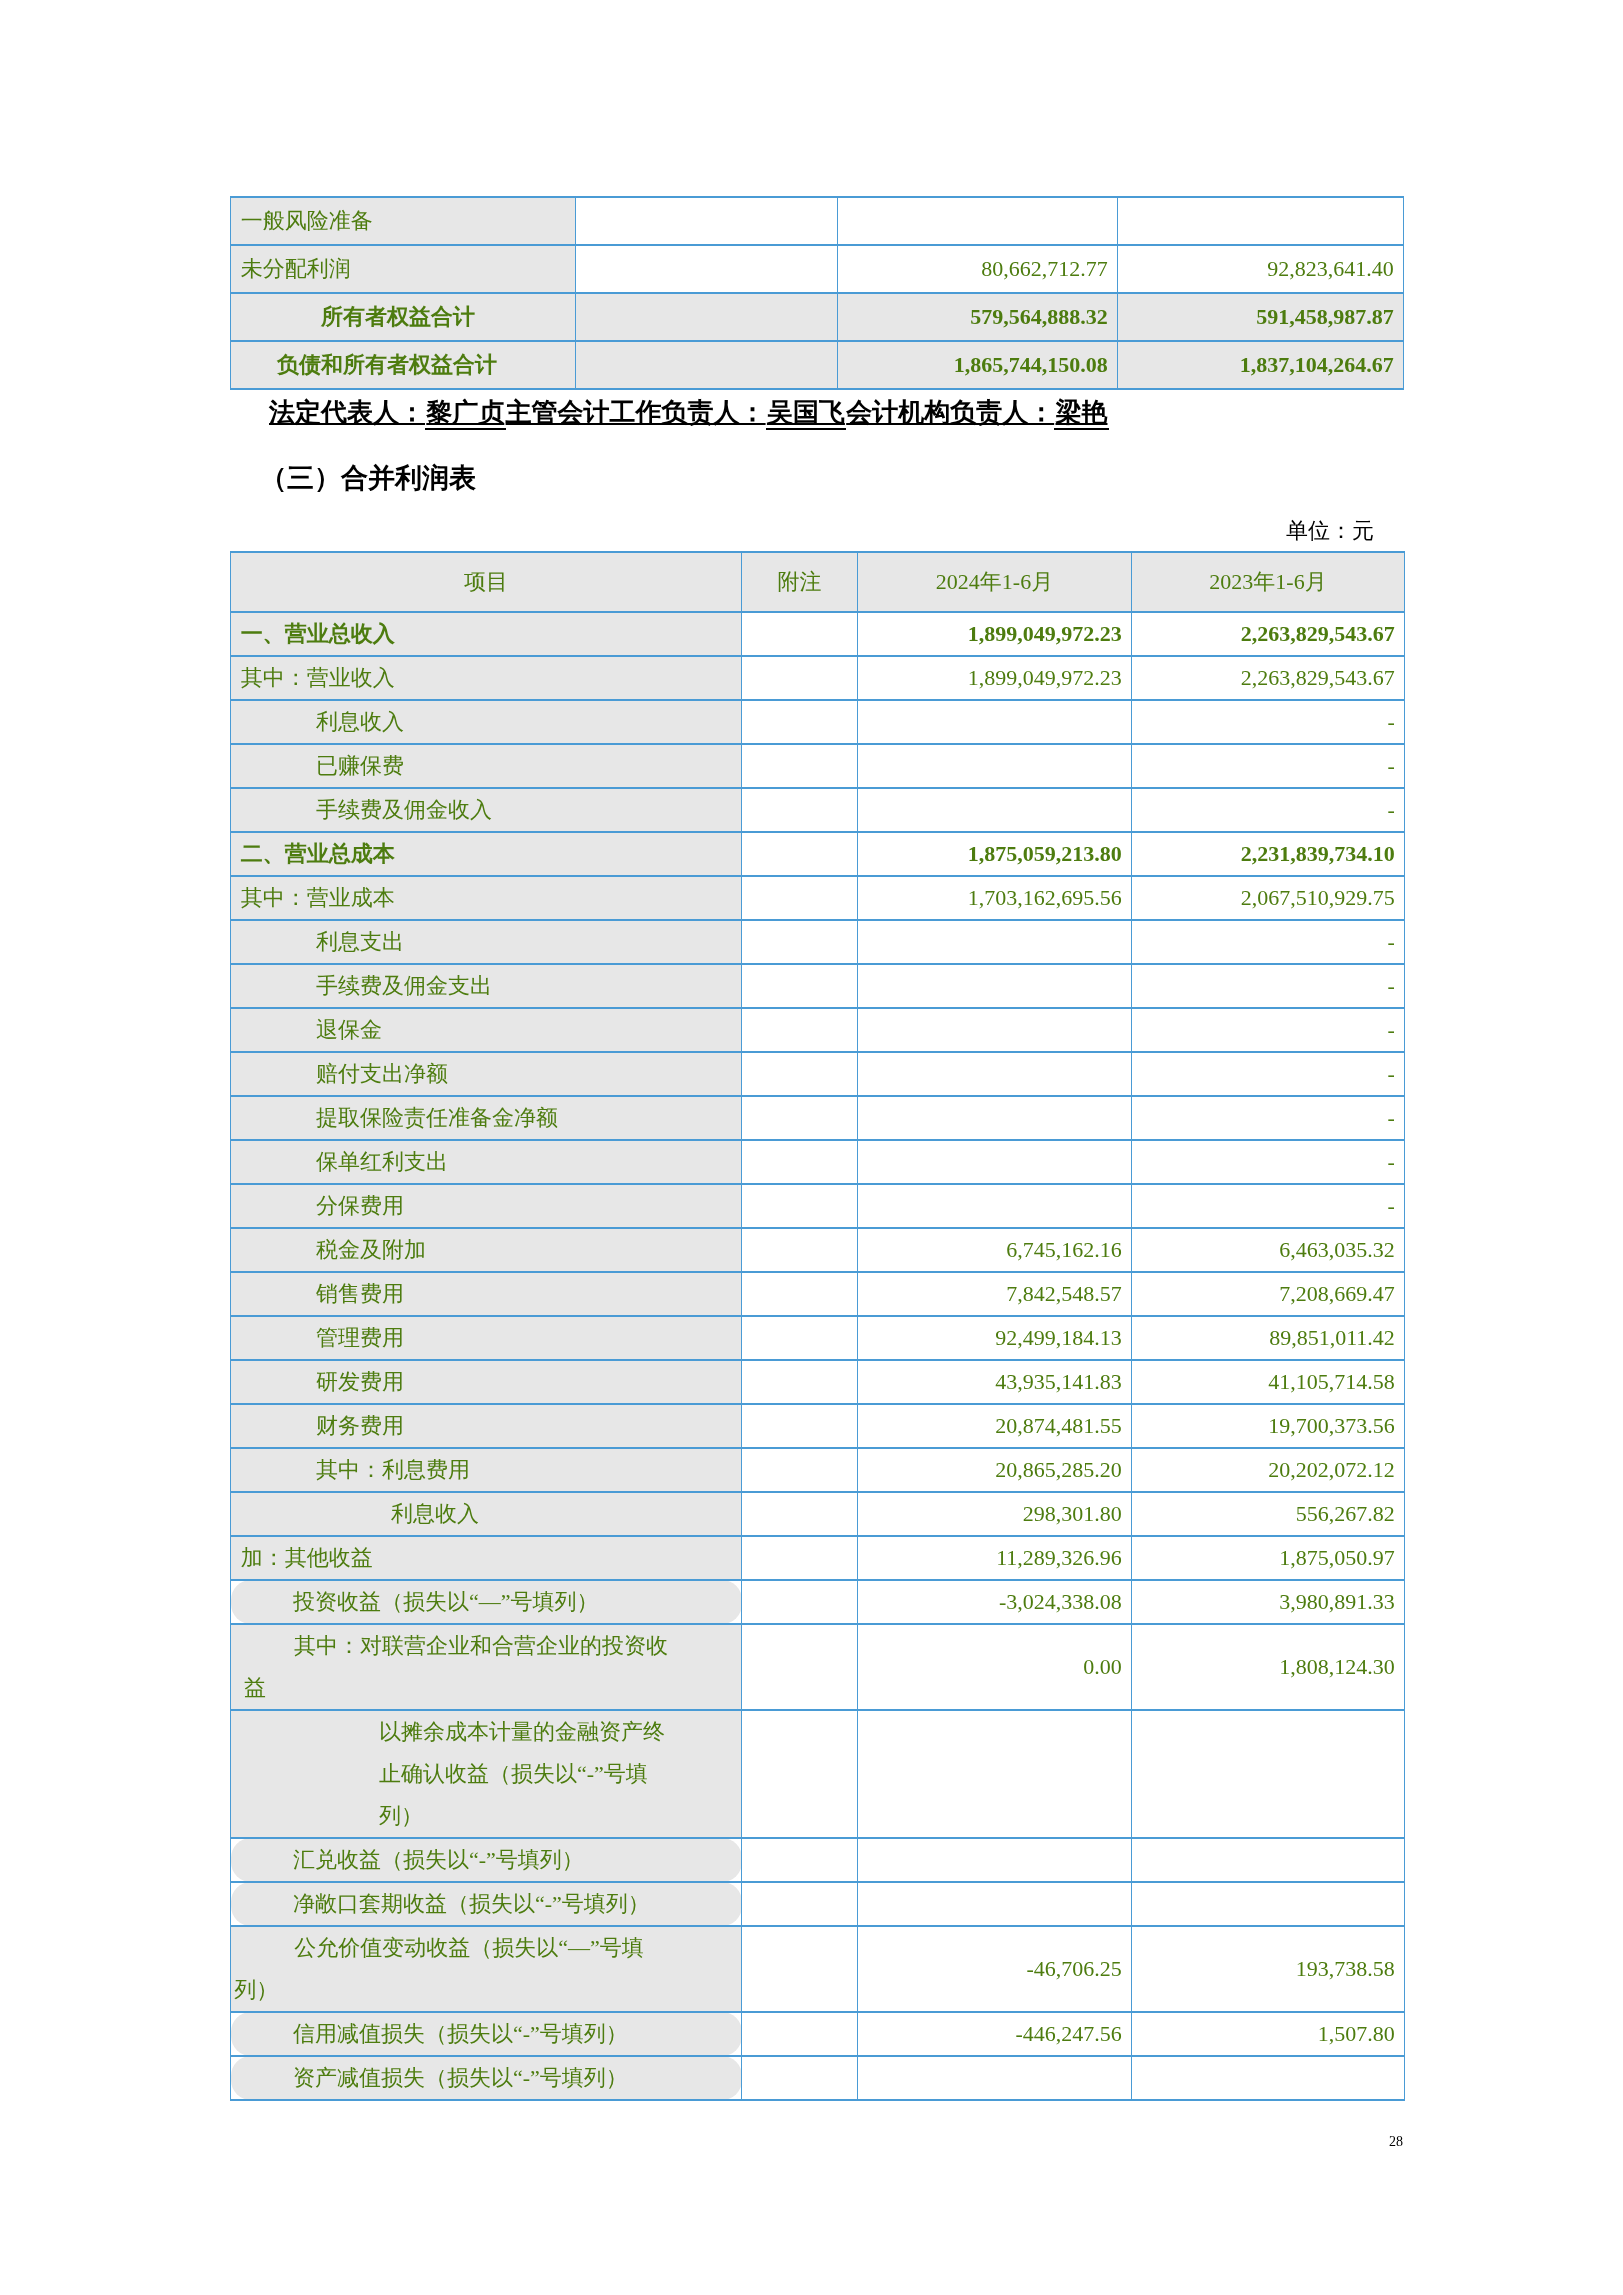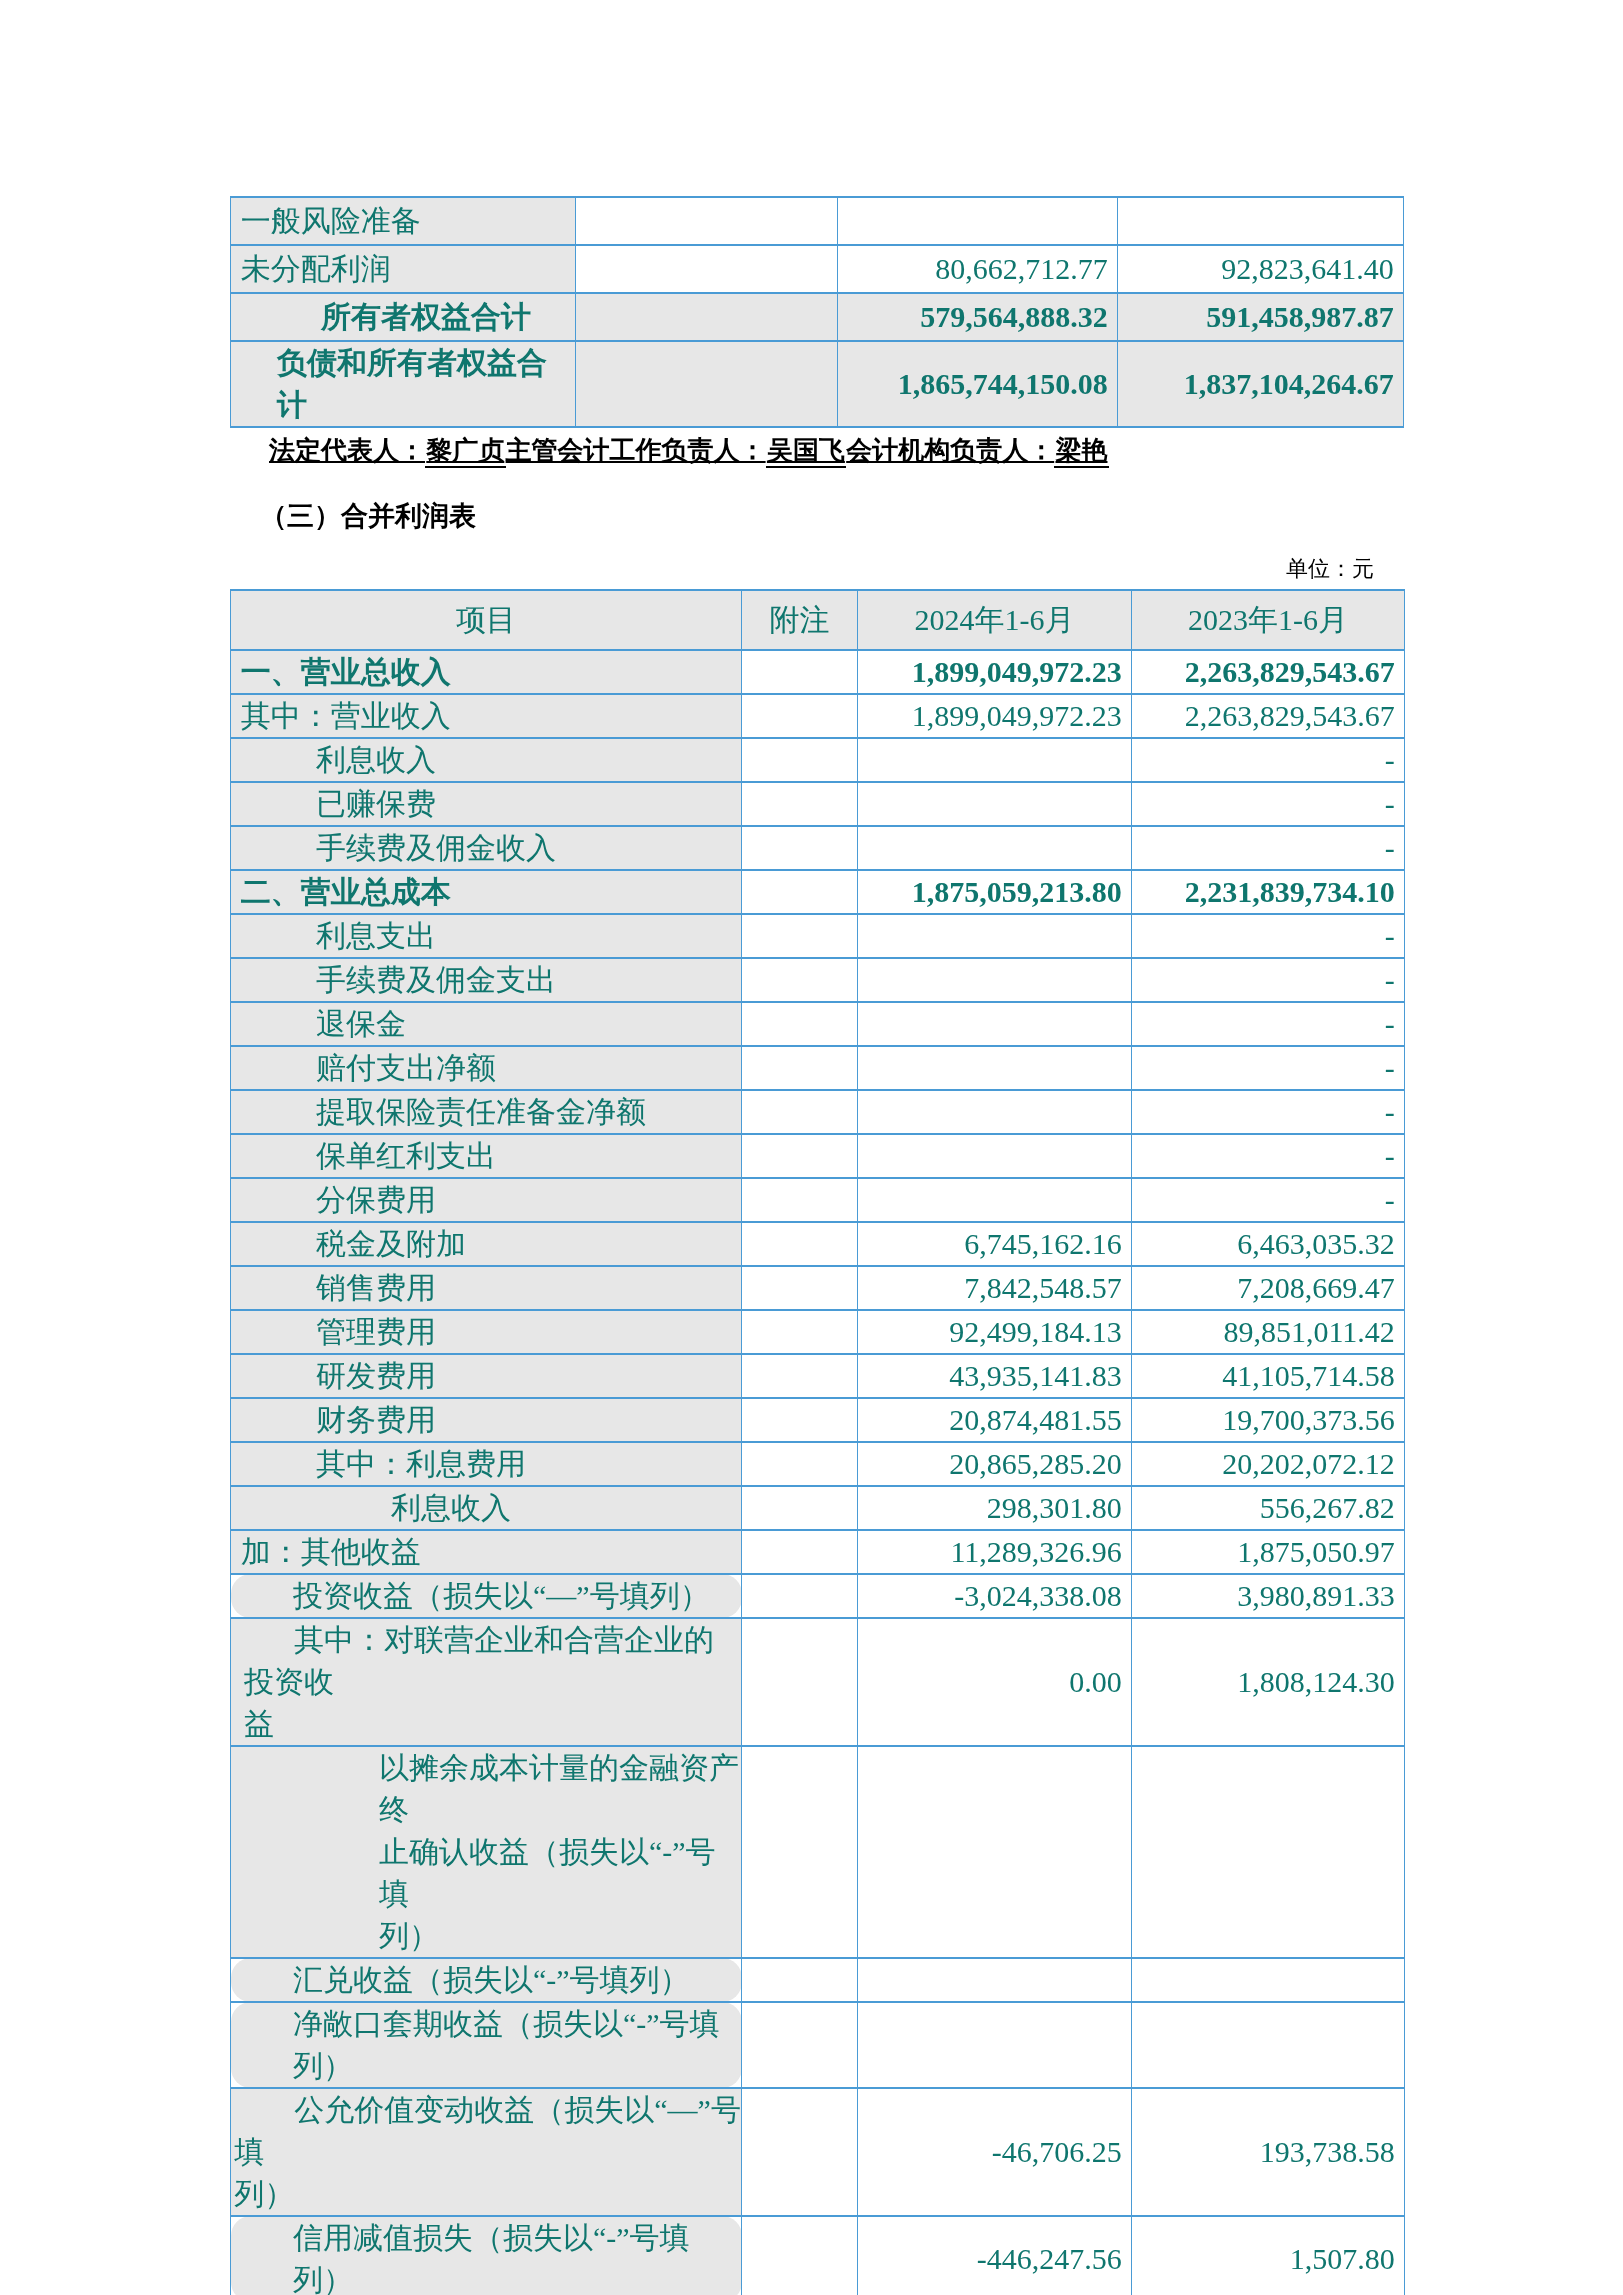--- a/index.html
+++ b/index.html
@@ -8,21 +8,21 @@
     width:1623px;height:2295px;
     background:#ffffff;color:#000;
     font-family:"Liberation Serif","DejaVu Serif",serif;
     overflow:hidden;
   }
   .content{
     position:absolute;left:230px;top:196px;width:1173px;
   }
   table{
     border-collapse:collapse;table-layout:fixed;width:1173px;
-    font-size:30px;color:#0f766e;
+    font-size:22px;color:#4d7c0f;
   }
   td,th{
     border:1.3px solid #4a9bd5;
     border-top-width:2.6px;border-bottom-width:2.6px;
     vertical-align:middle;padding:0;line-height:42px;
     overflow:hidden;font-weight:normal;
   }
   
   .equity-table tr{height:48px;}
   
@@ -163,20 +163,26 @@
         <td class="num"></td>
         <td class="num">-</td>
       </tr>
       <tr class="b">
         <td class="lbl">二、营业总成本</td>
         <td class="noteCell"></td>
         <td class="num">1,875,059,213.80</td>
         <td class="num">2,231,839,734.10</td>
       </tr>
       <tr>
+        <td class="lbl">其中：营业成本</td>
+        <td class="noteCell"></td>
+        <td class="num">1,703,162,695.56</td>
+        <td class="num">2,067,510,929.75</td>
+      </tr>
+      <tr>
         <td class="lbl ind-a">利息支出</td>
         <td class="noteCell"></td>
         <td class="num"></td>
         <td class="num">-</td>
       </tr>
       <tr>
         <td class="lbl ind-a">手续费及佣金支出</td>
         <td class="noteCell"></td>
         <td class="num"></td>
         <td class="num">-</td>

